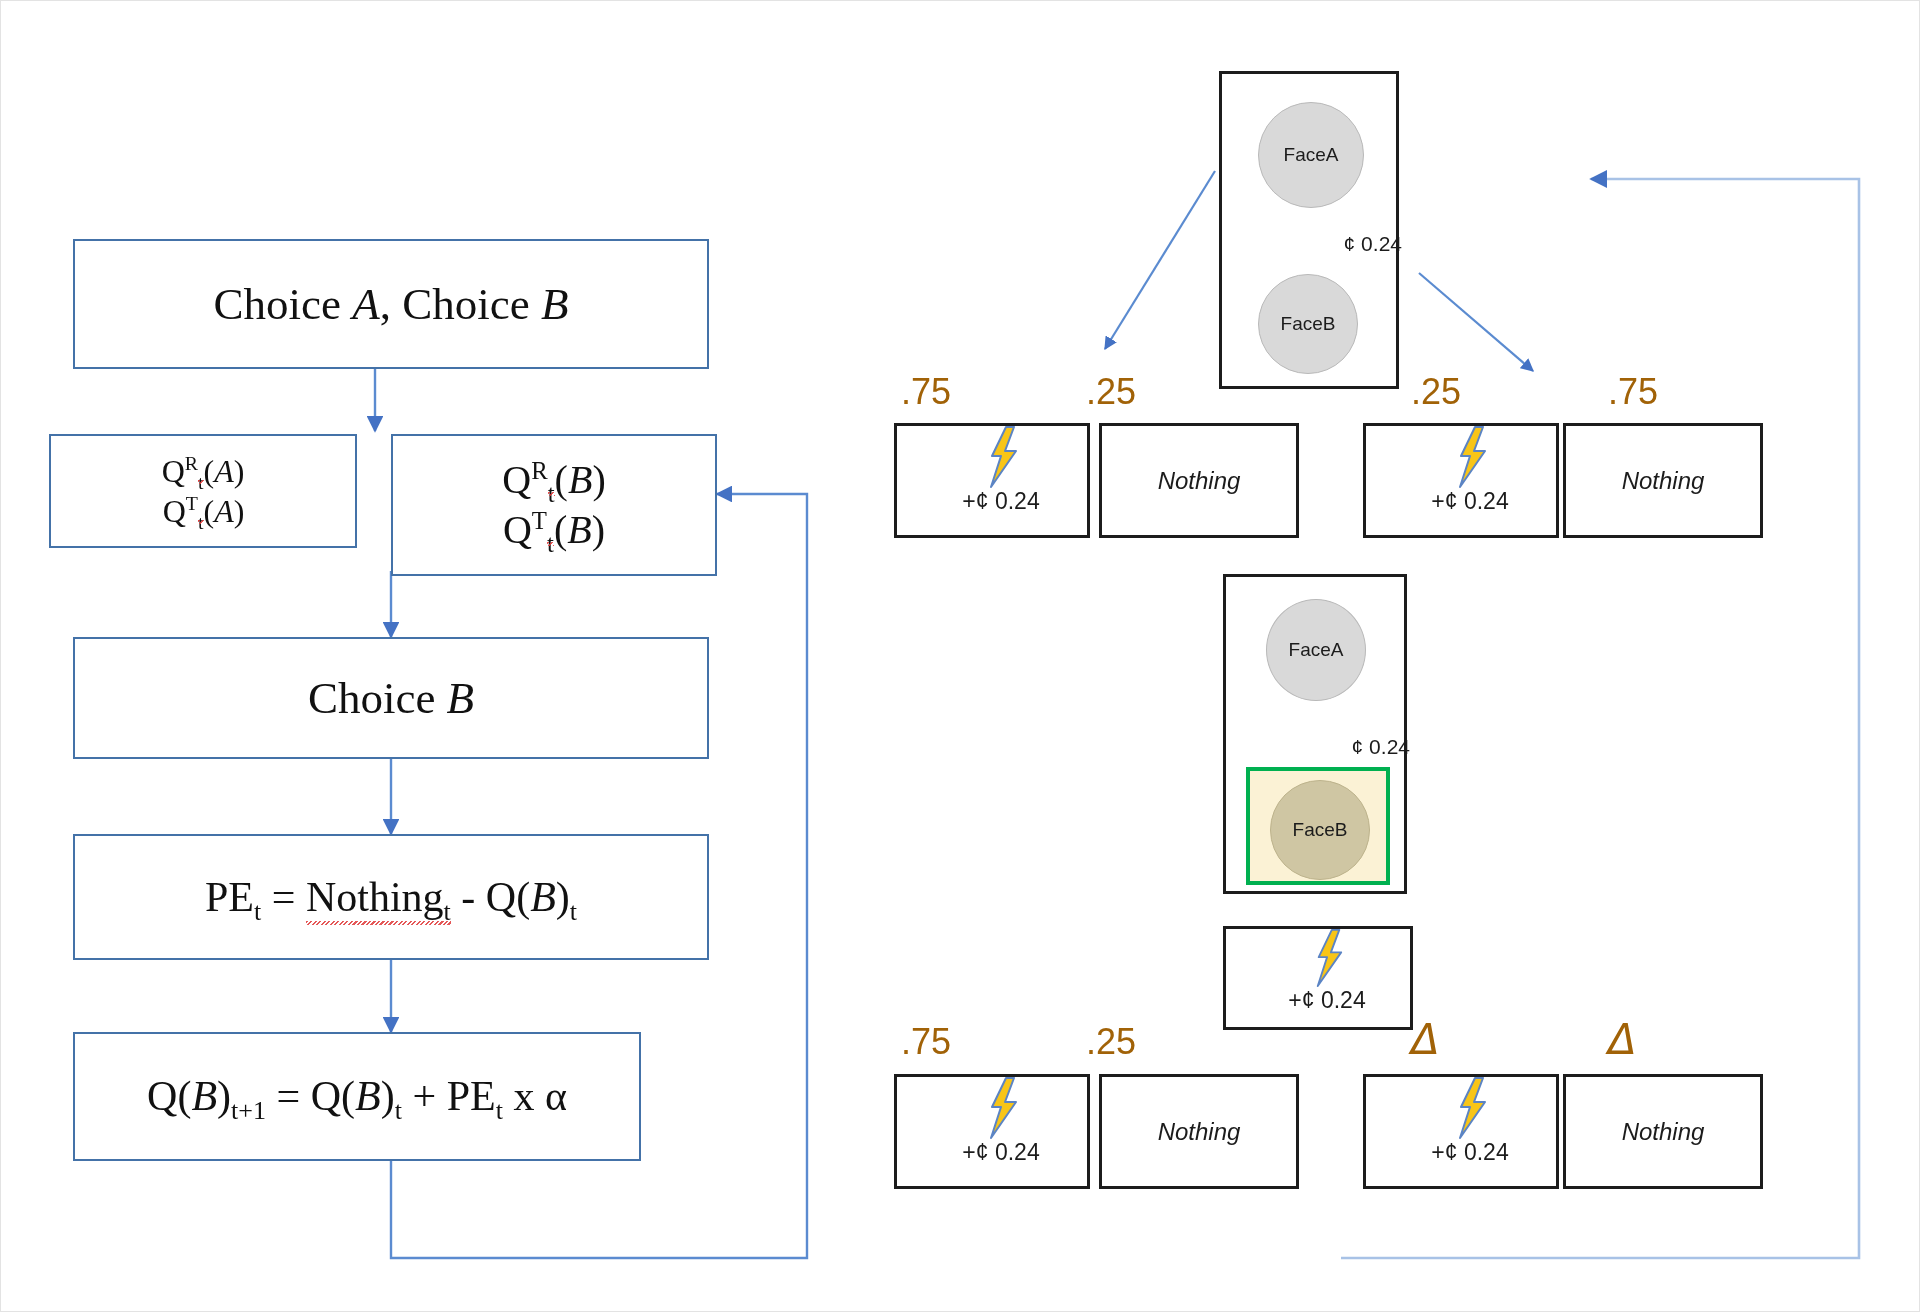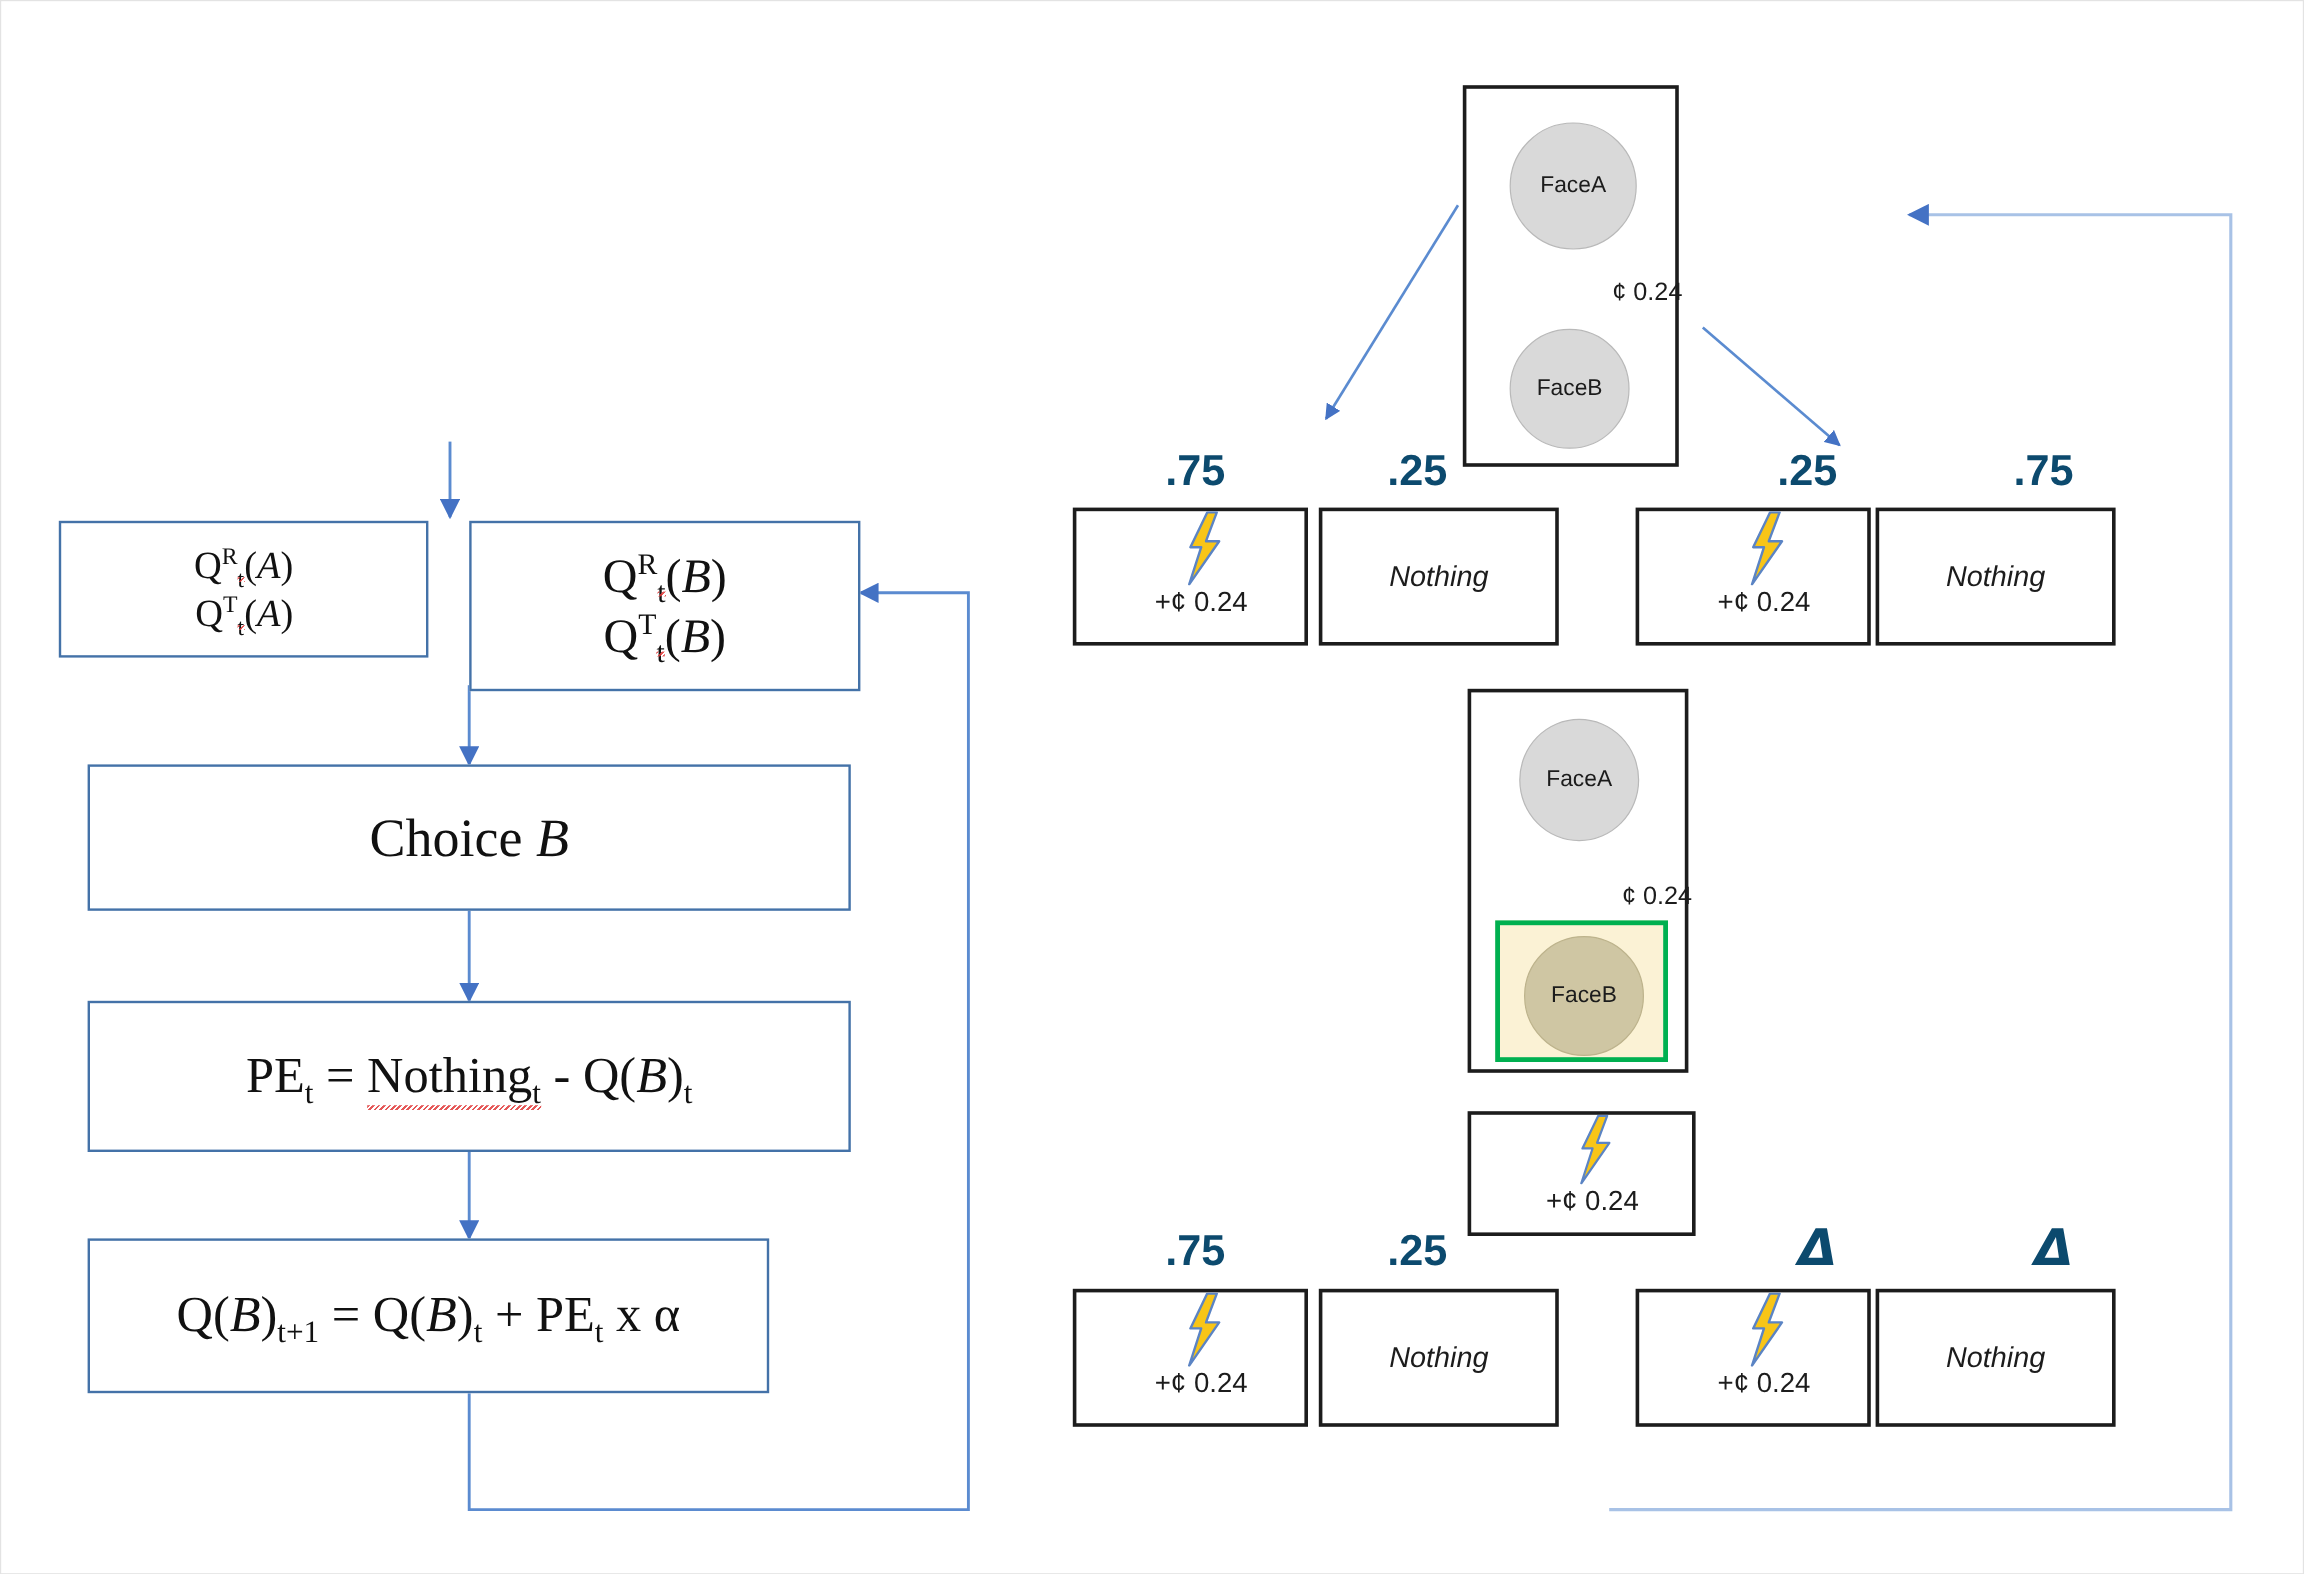--- a/index.html
+++ b/index.html
@@ -110,26 +110,25 @@
     justify-content: center;
   }
   .out-box .nothing-label {
     font-style: italic;
     font-size: 24px;
     color: #1c1c1c;
   }
 
   .prob {
     position: absolute;
-    text-align: right;
+    text-align: left;
     font-size: 36px;
-    color: #0c4a6e;
+    color: #a16207;
     line-height: 1;
     white-space: nowrap;
-    font-weight: bold;
   }
   .prob.delta {
     font-style: italic;
     font-size: 42px;
     font-family: "DejaVu Sans", sans-serif;
   }
 
   svg.overlay {
     position: absolute;
     left: 0; top: 0;
@@ -161,20 +160,23 @@
     <line x1="390" y1="958" x2="390" y2="1031" stroke="#5b8bd0" stroke-width="2.4" marker-end="url(#ah)"></line>
 
     <path d="M390,1160 L390,1257 L806,1257 L806,493 L716,493" fill="none" stroke="#5b8bd0" stroke-width="2.4" marker-end="url(#ah)"></path>
 
     <line x1="1214" y1="170" x2="1104" y2="348" stroke="#5b8bd0" stroke-width="2.2" marker-end="url(#ah-slim)"></line>
     <line x1="1418" y1="272" x2="1532" y2="370" stroke="#5b8bd0" stroke-width="2.2" marker-end="url(#ah-slim)"></line>
 
     <path d="M1340,1257 L1858,1257 L1858,178 L1590,178" fill="none" stroke="#a8c2e6" stroke-width="2.6" marker-end="url(#ah)"></path>
   </svg>
 
+  <div class="fc-box" style="left:72px; top:238px; width:636px; height:130px; font-size:45px;">
+    <span class="eq">Choice&nbsp;<span class="it">A</span>, Choice&nbsp;<span class="it">B</span></span>
+  </div>
 
   <div class="fc-box" style="left:48px; top:433px; width:308px; height:114px; font-size:32px;text-align:right;">
     <div>
       <div class="eq">
         <span>Q</span><span class="sup">R</span><span class="squig sub">t</span>(<span class="it">A</span>)
       </div>
       <div class="eq">
         <span>Q</span><span class="sup">T</span><span class="squig sub">t</span>(<span class="it">A</span>)
       </div>
     </div>

